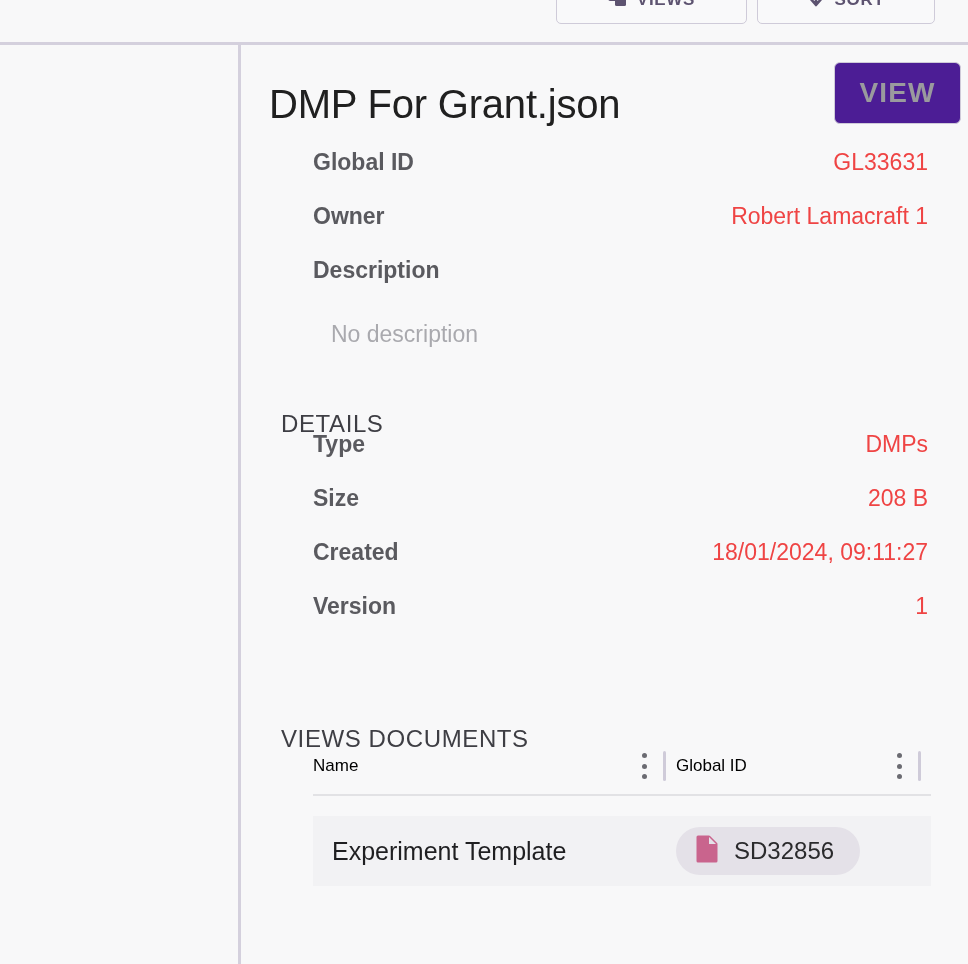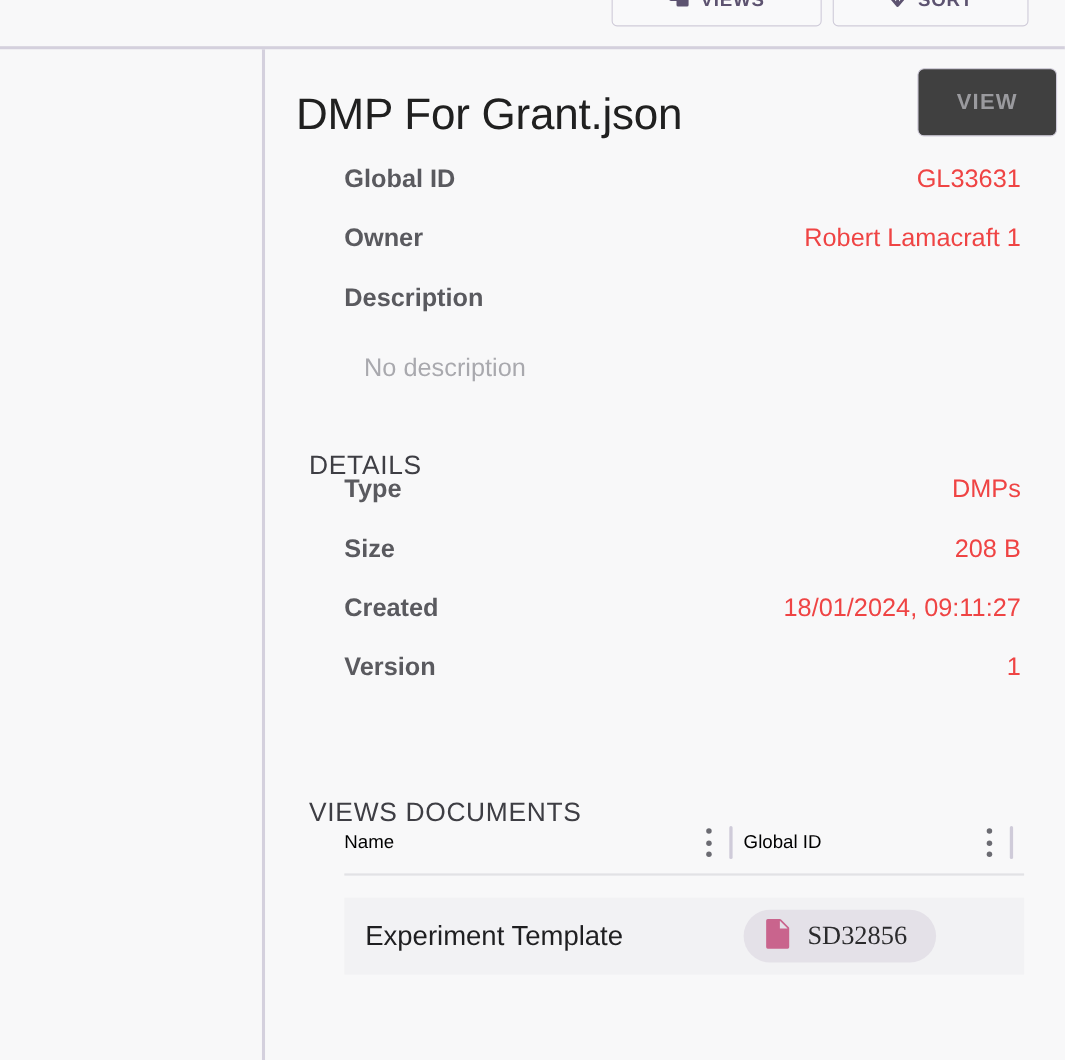--- a/index.html
+++ b/index.html
@@ -92,23 +92,23 @@
     color: #202020;
     line-height: 1;
     letter-spacing: -0.2px;
     white-space: nowrap;
   }
   .view-btn {
     width: 127px;
     height: 62px;
     border: 1px solid #cfcbd9;
     border-radius: 6px;
-    background: #404040;
+    background: #4c1d95;
     color: #9a9a9e;
-    font-size: 20px;
+    font-size: 28px;
     font-weight: 700;
     letter-spacing: 1.1px;
     display: flex;
     align-items: center;
     justify-content: center;
   }
 
   
   .kv-list { position: absolute; left: 0; width: 727px; }
   .kv-row {
@@ -213,21 +213,20 @@
     width: 363px;
     padding-left: 19px;
     font-size: 25px;
     color: #1f1f21;
     white-space: nowrap;
   }
   .ld-cell-gid {
     width: 255px;
     display: flex;
     align-items: center;
-    font-family: Liberation Serif, serif;
   }
   .chip {
     display: inline-flex;
     align-items: center;
     gap: 16px;
     height: 48px;
     padding: 0 26px 0 20px;
     border-radius: 24px;
     background: #e4e1e8;
   }

